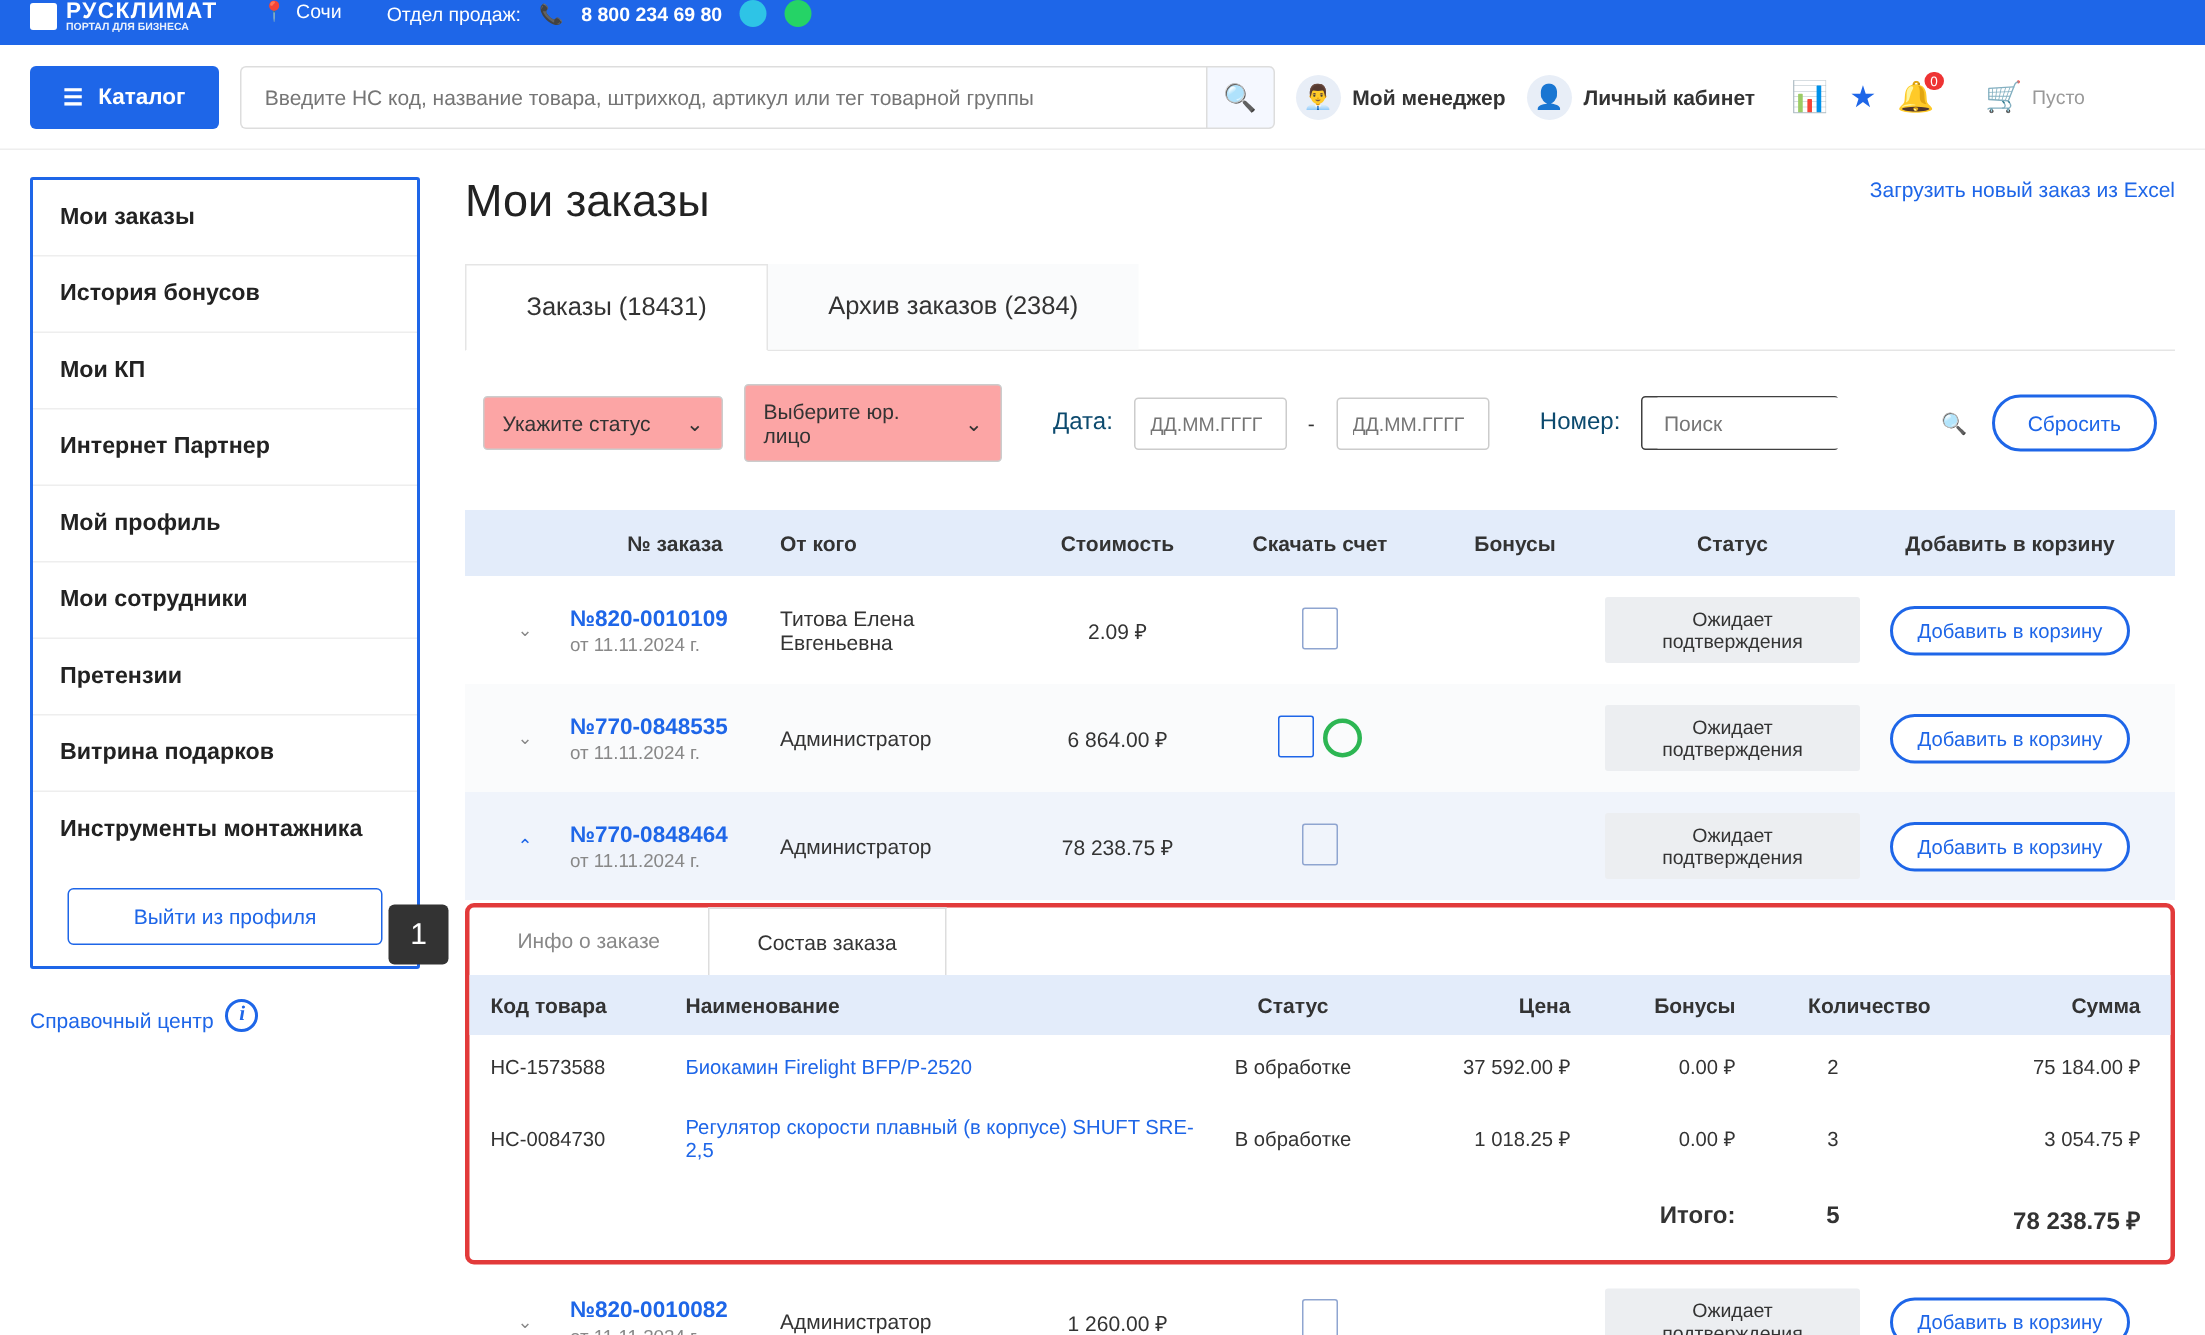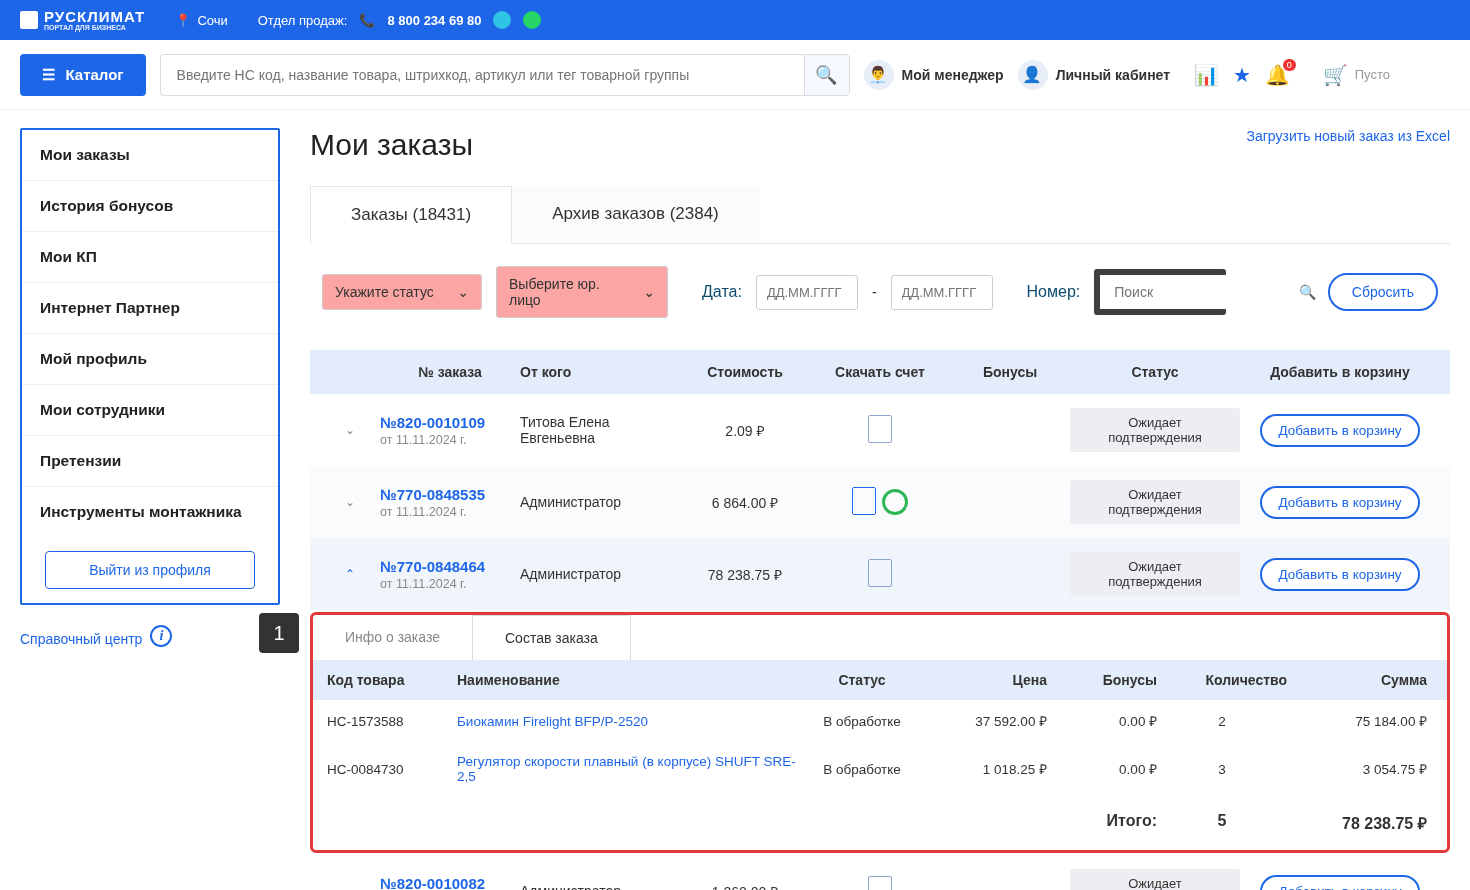--- a/index.html
+++ b/index.html
@@ -1,17 +1,17 @@
 <!DOCTYPE html>
 <html><head>
 <meta charset="utf-8">
 <style>
 *{margin:0;padding:0;box-sizing:border-box;font-family:Arial,sans-serif}
 body{background:#fff;font-size:14px;color:#333}
-.top-header{background:#1e66e8;color:#fff;height:40px;display:flex;align-items:center;padding:0 20px;font-size:13px}
+.top-header{background:#1e66e8;color:#fff;height:30px;display:flex;align-items:flex-start;padding:0 20px;font-size:13px}
 .logo{display:flex;align-items:center;gap:6px;font-weight:bold;margin-right:30px}
 .logo-icon{width:18px;height:18px;background:#fff;border-radius:2px;display:flex;align-items:center;justify-content:center}
 .logo-text{display:flex;flex-direction:column;line-height:1}
 .logo-main{font-size:15px;letter-spacing:1px}
 .logo-sub{font-size:7px;opacity:.9}
 .top-nav{display:flex;gap:30px;flex:1}
 .top-nav span{cursor:pointer}
 .top-right{display:flex;align-items:center;gap:12px;font-size:13px}
 .top-right .phone{font-weight:bold}
 .sub-header{background:#fff;height:70px;display:flex;align-items:center;padding:0 20px;gap:14px;border-bottom:1px solid #eee}
@@ -39,21 +39,21 @@
 .page-title{font-size:30px;font-weight:500;color:#222}
 .excel-link{color:#1e66e8;font-size:14px;cursor:pointer}
 .tabs{display:flex;border-bottom:1px solid #e5e5e5}
 .tab{padding:18px 40px;font-size:17px;cursor:pointer;color:#333;background:#fafbfc}
 .tab.active{background:#fff;border:1px solid #e5e5e5;border-bottom:1px solid #fff;margin-bottom:-1px}
 .filters{display:flex;gap:14px;align-items:center;padding:22px 12px 32px}
 .select{border:1px solid #ccc;padding:9px 12px;border-radius:3px;font-size:14px;background:#fca5a5;cursor:pointer;display:flex;gap:20px;align-items:center;justify-content:space-between}
 .select.w1{width:160px}
 .select.w2{width:172px}
 .date-input{border:1px solid #ccc;padding:9px 10px;width:102px;font-size:13px;border-radius:3px}
-.num-wrap{display:flex;align-items:center;border:6px solid #404040;border-radius:3px;padding:0 10px;width:132px}
+.num-wrap{display:flex;align-items:center;border:1px solid #404040;border-radius:3px;padding:0 10px;width:132px}
 .num-input{border:none;padding:9px 4px;flex:1;font-size:14px}
 .reset-btn{border:2px solid #1e66e8;background:#fff;color:#1e66e8;padding:9px 22px;border-radius:20px;font-size:14px;cursor:pointer;margin-left:auto}
 .orders-head{background:#e3ecfa;display:grid;grid-template-columns:60px 140px 160px 130px 140px 120px 170px 200px;padding:14px 10px;font-weight:bold;font-size:14px}
 .orders-head>div{text-align:center}
 .order-row{display:grid;grid-template-columns:60px 140px 160px 130px 140px 120px 170px 200px;padding:14px 10px;align-items:center;font-size:14px}
 .order-row>div{text-align:center}
 .order-row.odd{background:#fafbfc}
 .order-row.exp{background:#f0f4fb}
 .expand{color:#888;cursor:pointer;font-size:12px}
 .order-num{color:#1e66e8;font-weight:bold;font-size:15px}
@@ -135,20 +135,21 @@
 <div class="main">
   <div style="width:260px">
     <div class="sidebar">
       <div class="sidebar-item active">Мои заказы</div>
       <div class="sidebar-item">История бонусов</div>
       <div class="sidebar-item">Мои КП</div>
       <div class="sidebar-item">Интернет Партнер</div>
       <div class="sidebar-item">Мой профиль</div>
       <div class="sidebar-item">Мои сотрудники</div>
       <div class="sidebar-item">Претензии</div>
+      <div class="sidebar-item">Витрина подарков</div>
       <div class="sidebar-item">Инструменты монтажника</div>
       <button class="logout-btn">Выйти из профиля</button>
     </div>
     <div class="help-link">
       <span>Справочный центр</span>
       <span class="info">i</span>
     </div>
   </div>
 
   <div class="content">

